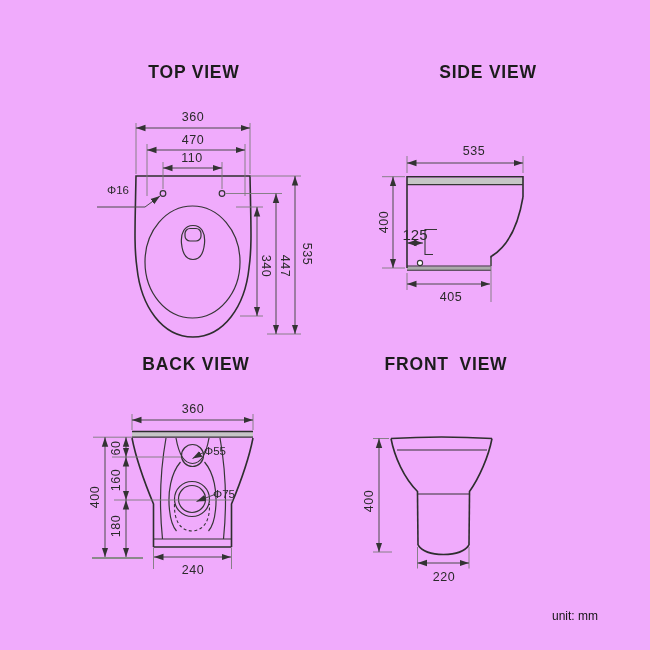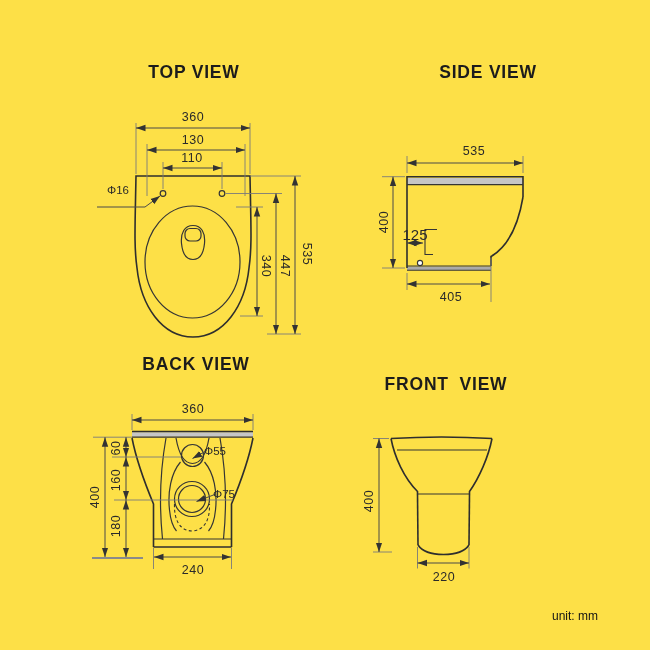--- a/index.html
+++ b/index.html
@@ -1,21 +1,21 @@
 <!DOCTYPE html>
 <html><head>
 <meta charset="utf-8">
 <style>
   html,body{margin:0;padding:0;background:#ffffff;}
-  #stage{position:relative;width:650px;height:650px;background:#fde047;overflow:hidden;
+  #stage{position:relative;width:650px;height:650px;background:#f0abfc;overflow:hidden;
          font-family:"Liberation Sans",sans-serif;}
   #stage svg{position:absolute;left:0;top:0;}
   .title{position:absolute;transform:translate(-50%,-50%);font-weight:bold;font-size:17.5px;
          letter-spacing:0.8px;color:#1c1c1c;white-space:nowrap;}
-  .wide-words{word-spacing:5px;margin-top:20px;}
+  .wide-words{word-spacing:5px;}
   .dim{position:absolute;transform:translate(-50%,-50%);font-size:12.5px;color:#2a2a2a;
        letter-spacing:0.5px;white-space:nowrap;line-height:1;}
   .dim.r90{transform:translate(-50%,-50%) rotate(90deg);}
   .dim.r270{transform:translate(-50%,-50%) rotate(-90deg);}
   .dim.sm{font-size:15px;letter-spacing:0;}
   .dim.dia{font-size:11.5px;letter-spacing:0;text-align:right;}
   .unit{position:absolute;font-size:12px;color:#141414;white-space:nowrap;}
 </style>
 </head>
 <body>
@@ -164,21 +164,21 @@
       </g>
     </g>
   </svg>
 
   <span class="title" style="left:194px;top:72px">TOP VIEW</span>
   <span class="title" style="left:488px;top:72px">SIDE VIEW</span>
   <span class="title" style="left:196px;top:364px">BACK VIEW</span>
   <span class="title wide-words" style="left:446px;top:364px">FRONT VIEW</span>
 
   <span class="dim" style="left:193px;top:117px">360</span>
-  <span class="dim" style="left:193px;top:140px">130</span>
+  <span class="dim" style="left:193px;top:140px">470</span>
   <span class="dim" style="left:192px;top:158px">110</span>
   <span class="dim dia" style="left:118px;top:191px">Φ16</span>
   <span class="dim r90" style="left:266px;top:266px">340</span>
   <span class="dim r90" style="left:285px;top:266px">447</span>
   <span class="dim r90" style="left:307px;top:254px">535</span>
 
   <span class="dim" style="left:474px;top:151px">535</span>
   <span class="dim r270" style="left:384px;top:222px">400</span>
   <span class="dim sm" style="left:415px;top:233.5px">125</span>
   <span class="dim" style="left:451px;top:297px">405</span>

